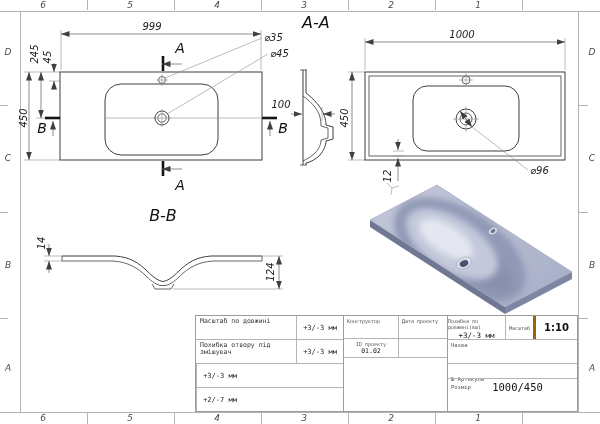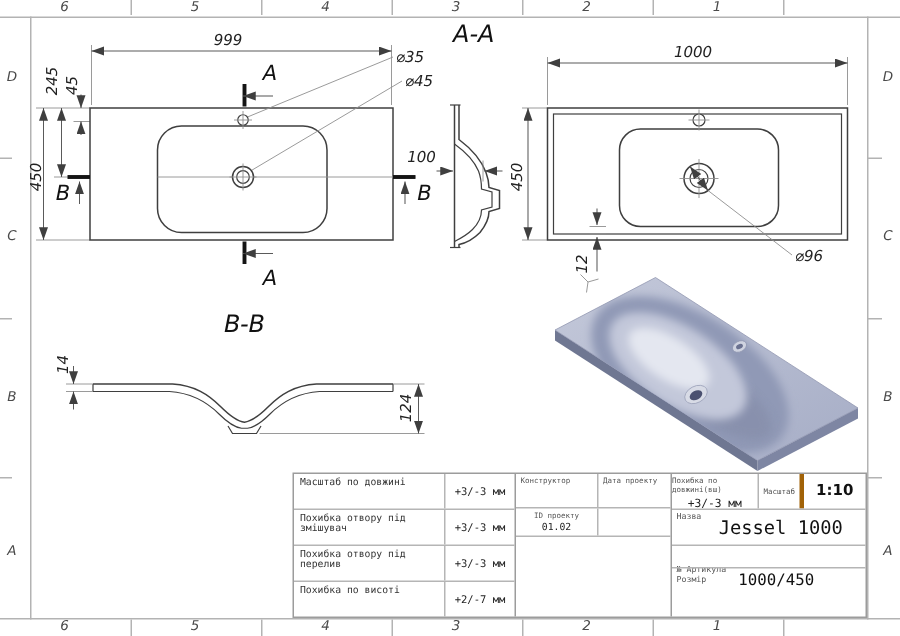--- a/index.html
+++ b/index.html
@@ -279,25 +279,23 @@
     <div class="tol">
       <div class="tol-row">
         <div class="tol-label">Масштаб по довжині</div>
         <div class="tol-value">+3/-3 мм</div>
       </div>
       <div class="tol-row">
         <div class="tol-label">Похибка отвору під змішувач</div>
         <div class="tol-value">+3/-3 мм</div>
       </div>
       <div class="tol-row">
-        <div class="tol-label">Похибка отвору під перелив</div>
         <div class="tol-value">+3/-3 мм</div>
       </div>
       <div class="tol-row">
-        <div class="tol-label">Похибка по висоті</div>
         <div class="tol-value">+2/-7 мм</div>
       </div>
     </div>
 
     <div class="mid">
       <div class="mid-r1">
         <div class="c1 tiny">Конструктор</div>
         <div class="c2 tiny">Дата проекту</div>
       </div>
       <div class="mid-r2">
@@ -313,21 +311,20 @@
       <div class="rb-r1">
         <div class="ca">
           <span class="tiny">Похибка по довжині(вш)</span>
           <span class="v">+3/-3 мм</span>
         </div>
         <div class="cb tiny">Масштаб</div>
         <div class="cc">1:10</div>
       </div>
       <div class="rb-r2">
         <span class="lbl">Назва</span>
-        <span class="val">Jessel 1000</span>
       </div>
       <div class="rb-r3">
         <span class="tiny" style="font-size:5.5px">№ Артикула</span>
       </div>
       <div class="rb-r4">
         <span class="lbl">Розмір</span>
         <span class="val">1000/450</span>
       </div>
     </div>
   </div>

